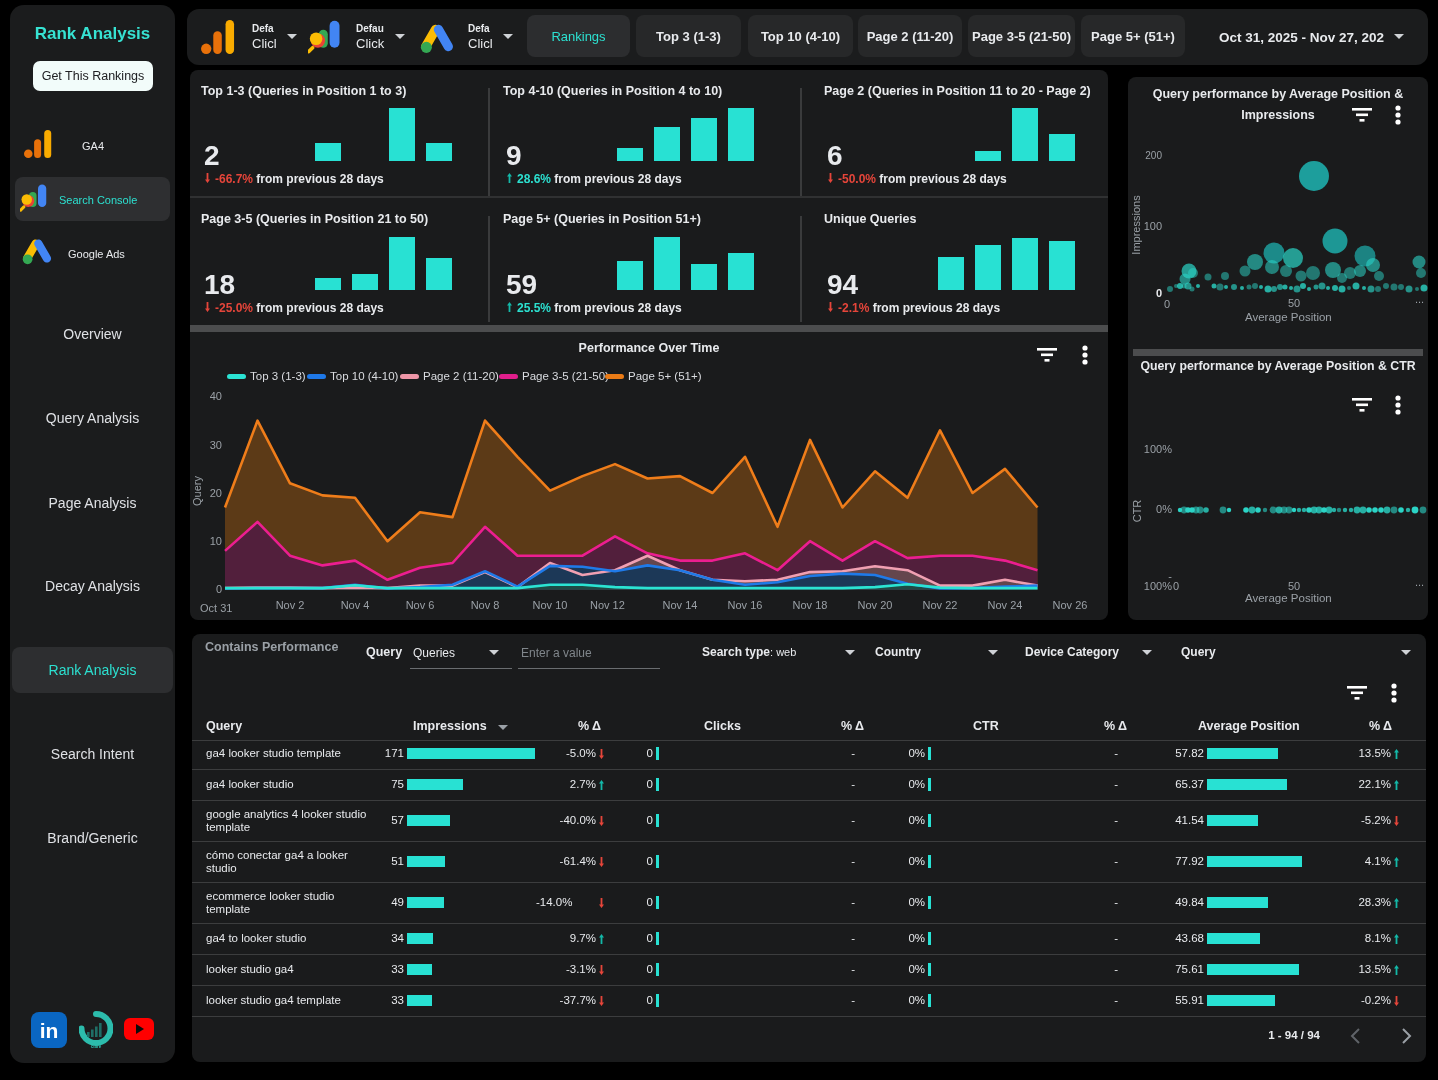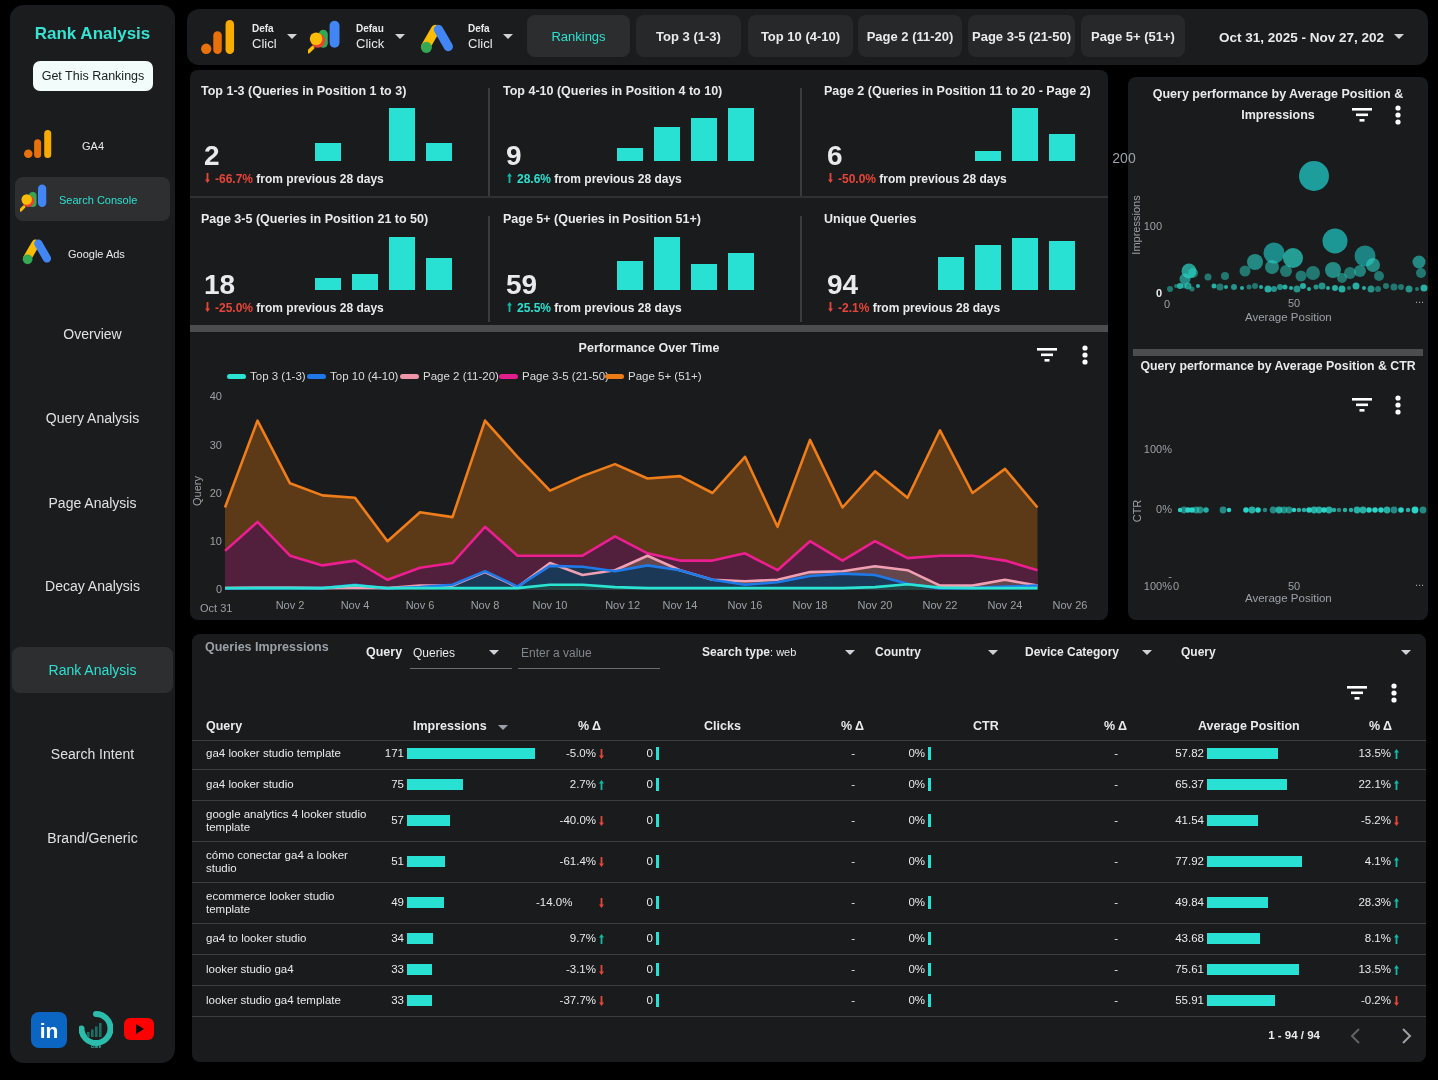--- a/index.html
+++ b/index.html
@@ -192,21 +192,21 @@
 <div class="abs g" style="left:195px;top:487px;width:27px;text-align:right;font-size:11px">20</div>
 <div class="abs g" style="left:195px;top:535px;width:27px;text-align:right;font-size:11px">10</div>
 <div class="abs g" style="left:195px;top:583px;width:27px;text-align:right;font-size:11px">0</div>
 <div class="abs g" style="left:182px;top:485px;font-size:11px;transform:rotate(-90deg)">Query</div>
 <div class="abs g" style="left:200px;top:602px;width:50px;font-size:11px">Oct 31</div>
 <div class="abs g" style="left:265px;top:599px;width:50px;text-align:center;font-size:11px">Nov 2</div>
 <div class="abs g" style="left:330px;top:599px;width:50px;text-align:center;font-size:11px">Nov 4</div>
 <div class="abs g" style="left:395px;top:599px;width:50px;text-align:center;font-size:11px">Nov 6</div>
 <div class="abs g" style="left:460px;top:599px;width:50px;text-align:center;font-size:11px">Nov 8</div>
 <div class="abs g" style="left:525px;top:599px;width:50px;text-align:center;font-size:11px">Nov 10</div>
-<div class="abs g" style="left:590px;top:599px;width:50px;text-align:right;font-size:11px">Nov 12</div>
+<div class="abs g" style="left:590px;top:599px;width:50px;text-align:left;font-size:11px">Nov 12</div>
 <div class="abs g" style="left:655px;top:599px;width:50px;text-align:center;font-size:11px">Nov 14</div>
 <div class="abs g" style="left:720px;top:599px;width:50px;text-align:center;font-size:11px">Nov 16</div>
 <div class="abs g" style="left:785px;top:599px;width:50px;text-align:center;font-size:11px">Nov 18</div>
 <div class="abs g" style="left:850px;top:599px;width:50px;text-align:center;font-size:11px">Nov 20</div>
 <div class="abs g" style="left:915px;top:599px;width:50px;text-align:center;font-size:11px">Nov 22</div>
 <div class="abs g" style="left:980px;top:599px;width:50px;text-align:center;font-size:11px">Nov 24</div>
 <div class="abs g" style="left:1045px;top:599px;width:50px;text-align:center;font-size:11px">Nov 26</div>
 <svg class="abs" style="left:190px;top:333px" width="918" height="287" viewBox="0 0 918 287">
     <path d="M35.0,174.5 L67.5,87.6 L100.0,150.3 L132.5,162.4 L165.0,164.8 L197.5,208.2 L230.0,179.3 L262.5,184.1 L295.0,87.6 L327.5,123.8 L360.0,157.6 L392.5,143.1 L425.0,131.1 L457.5,145.5 L490.0,143.1 L522.5,160.0 L555.0,123.8 L587.5,193.8 L620.0,106.9 L652.5,174.5 L685.0,138.3 L717.5,164.8 L750.0,97.3 L782.5,160.0 L815.0,135.9 L847.5,174.5 L847.5,256.5 L35.0,256.5 Z" fill="#5c3a17" stroke="none"></path>
     <path d="M35.0,217.9 L67.5,188.9 L100.0,222.7 L132.5,232.4 L165.0,227.6 L197.5,246.8 L230.0,234.8 L262.5,230.0 L295.0,193.8 L327.5,222.7 L360.0,222.7 L392.5,222.7 L425.0,203.4 L457.5,220.3 L490.0,227.6 L522.5,227.6 L555.0,220.3 L587.5,237.2 L620.0,208.2 L652.5,227.6 L685.0,208.2 L717.5,225.1 L750.0,222.7 L782.5,222.7 L815.0,227.6 L847.5,237.2 L847.5,256.5 L35.0,256.5 Z" fill="#521f3c" stroke="none"></path>
@@ -224,21 +224,21 @@
 <svg class="abs" style="left:1352px;top:108px" width="20" height="14" viewBox="0 0 20 14">
 <rect x="0" y="0" width="20" height="2.6" fill="#fff"></rect>
 <rect x="4" y="5.5" width="12" height="2.6" fill="#fff"></rect>
 <rect x="7.5" y="11" width="5" height="2.6" fill="#fff"></rect>
 </svg>
 <svg class="abs" style="left:1395px;top:105px" width="6" height="20" viewBox="0 0 6 20">
 <circle cx="3" cy="3" r="2.6" fill="#fff"></circle>
     <circle cx="3" cy="10" r="2.6" fill="#fff"></circle>
     <circle cx="3" cy="17" r="2.6" fill="#fff"></circle>
 </svg>
-<div class="abs g" style="left:1110px;top:150px;width:28px;text-align:center;font-size:14px">200</div>
+<div class="abs g" style="left:1134px;top:150px;width:28px;text-align:right;font-size:10px">200</div>
 <div class="abs g" style="left:1134px;top:220px;width:28px;text-align:right;font-size:11px">100</div>
 <div class="abs b w" style="left:1134px;top:287px;width:28px;text-align:right;font-size:11px">0</div>
 <div class="abs g" style="left:1106px;top:219px;font-size:11px;transform:rotate(-90deg);transform-origin:center">Impressions</div>
 <div class="abs g" style="left:1164px;top:298px;font-size:11px">0</div>
 <div class="abs g" style="left:1288px;top:297px;font-size:11px">50</div>
 <div class="abs g" style="left:1415px;top:293px;font-size:11px">...</div>
 <div class="abs g" style="left:1245px;top:311px;font-size:11.5px">Average Position</div>
 <svg class="abs" style="left:1128px;top:77px" width="300" height="543" viewBox="0 0 300 543">
     <circle cx="186" cy="99" r="15" fill="#1d9e9c" fill-opacity="1.0"></circle>
     <circle cx="207" cy="164" r="12.5" fill="#1d9e9c" fill-opacity="0.95"></circle>
@@ -361,21 +361,21 @@
     <circle cx="247" cy="433" r="2.8" fill="#2bd4c6" fill-opacity="1.0"></circle>
     <circle cx="253" cy="433" r="2.8" fill="#2bd4c6" fill-opacity="1.0"></circle>
     <circle cx="259" cy="433" r="3.4" fill="#2bd4c6" fill-opacity="0.8"></circle>
     <circle cx="266" cy="433" r="3.4" fill="#2bd4c6" fill-opacity="0.6"></circle>
     <circle cx="273" cy="433" r="2.8" fill="#2bd4c6" fill-opacity="1.0"></circle>
     <circle cx="280" cy="433" r="2.2" fill="#2bd4c6" fill-opacity="0.8"></circle>
     <circle cx="287" cy="433" r="3.4" fill="#2bd4c6" fill-opacity="1.0"></circle>
     <circle cx="295" cy="433" r="3.4" fill="#2bd4c6" fill-opacity="0.6"></circle>
   </svg>
 <div class="panel" style="left:192px;top:634px;width:1234px;height:428px"></div>
-<div class="abs b g" style="left:205px;top:640px;font-size:12.5px">Queries Impressions</div>
+<div class="abs b g" style="left:205px;top:640px;font-size:12.5px">Contains Performance</div>
 <div class="abs b w" style="left:366px;top:645px;font-size:12.5px">Query</div>
 <div class="abs w" style="left:413px;top:646px;font-size:12px">Queries</div>
 <div class="abs caret" style="left:489px;top:650px"></div>
 <div class="abs" style="left:410px;top:668px;width:102px;height:1px;background:#6a6d70"></div>
 <div class="abs" style="left:521px;top:646px;font-size:12px;color:#80868b">Enter a value</div>
 <div class="abs" style="left:518px;top:668px;width:142px;height:1px;background:#6a6d70"></div>
 <div class="abs b w" style="left:702px;top:645px;font-size:12px">Search type<span style="font-weight:normal;font-size:11px">: web</span></div>
 <div class="abs caret" style="left:845px;top:650px"></div>
 <div class="abs b w" style="left:875px;top:645px;font-size:12px">Country</div>
 <div class="abs caret" style="left:988px;top:650px"></div>

